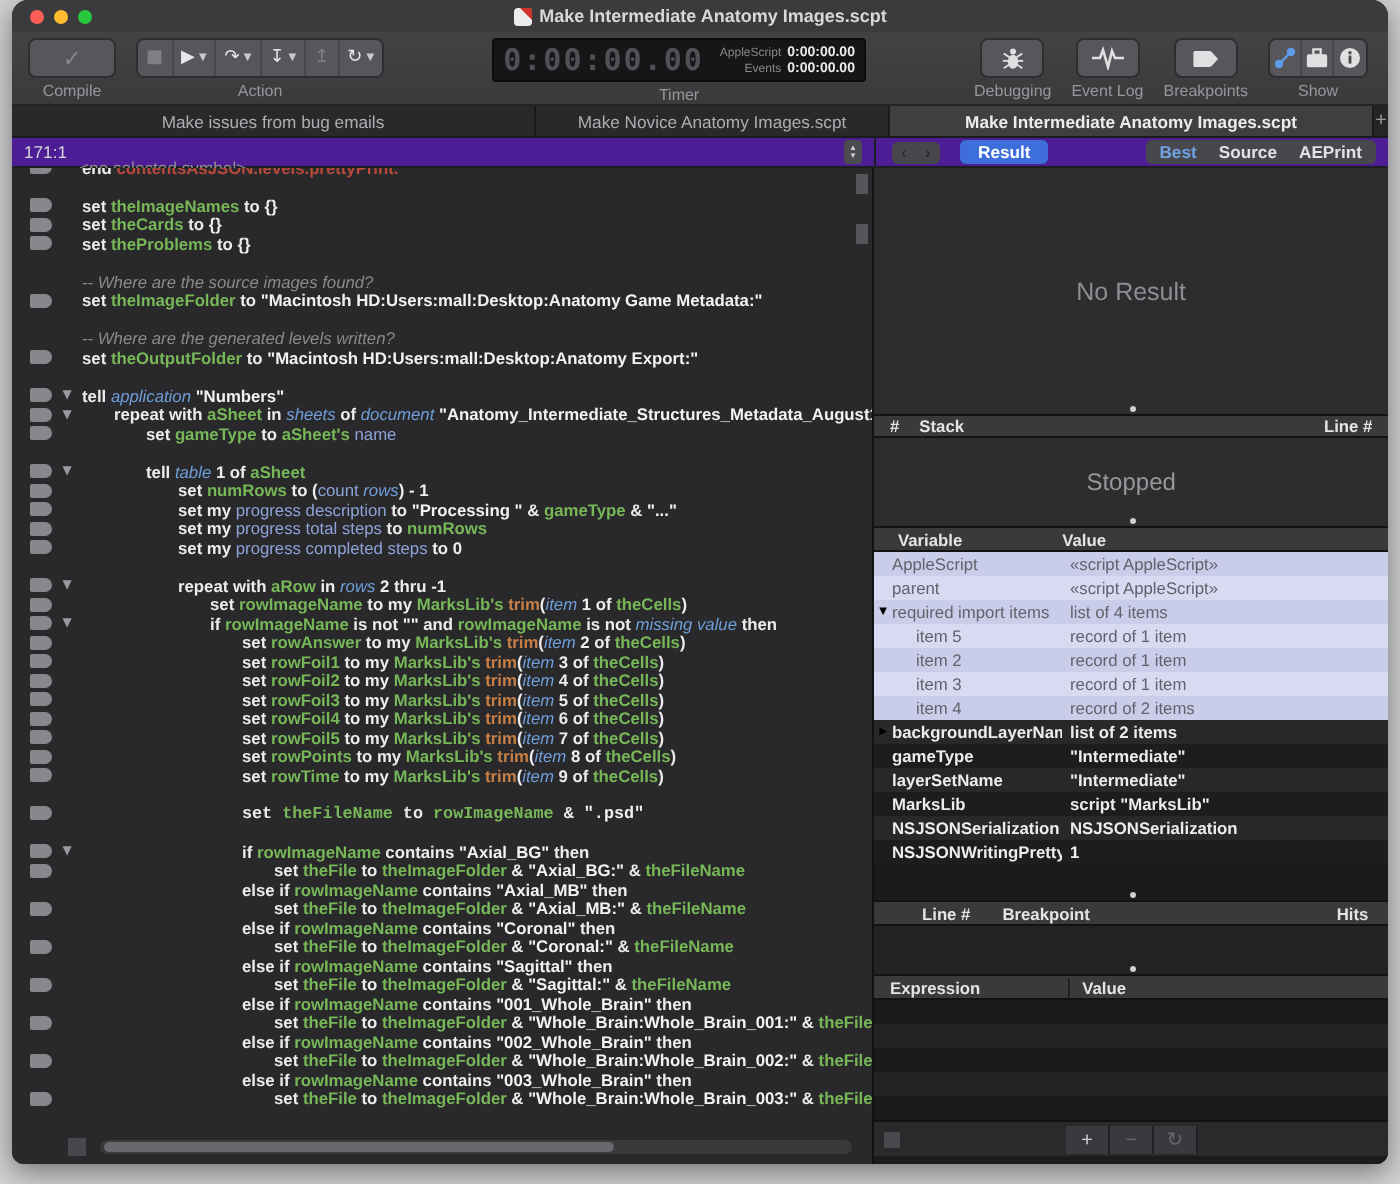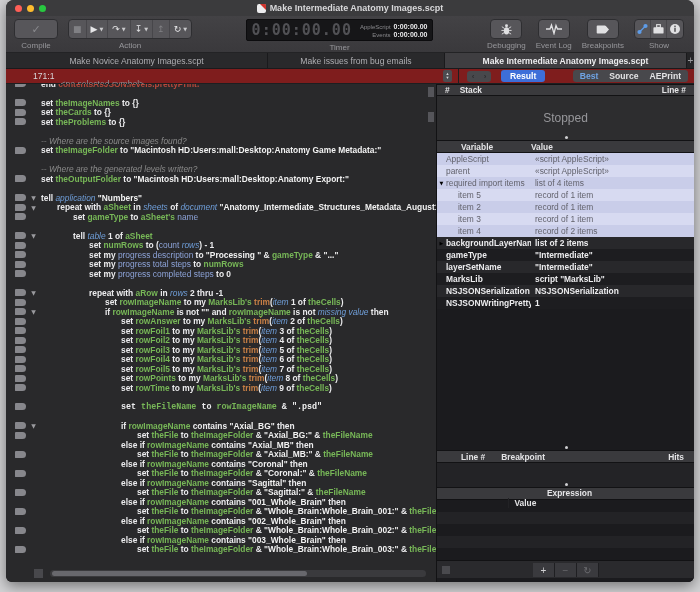--- a/index.html
+++ b/index.html
@@ -43,21 +43,21 @@
 
   
   .tabbar { height:16px; flex:0 0 auto; background:#252527; display:flex; border-bottom:1px solid #1a1a1c; }
   .tabs { display:flex; flex:1; }
   .tab { border-right:1px solid #1a1a1c; display:flex; align-items:center; justify-content:center; font-size:8.6px; color:#aeaeb2; background:#29292b; overflow:hidden; white-space:nowrap; }
   .tab.active { background:#3f3e41; color:#ececee; font-weight:bold; }
   .tab:nth-child(1){ width:262px; } .tab:nth-child(2){ width:177px; } .tab:nth-child(3){ width:242px; }
   .tab-plus { flex:1; display:flex; align-items:center; justify-content:center; color:#9a9a9e; font-size:10px; }
 
   
-  .navbar { height:15px; flex:0 0 auto; background:#7f1d1d; border-bottom:1px solid #1e1e20; display:flex; align-items:center; font-size:8.6px;padding-left:21px; }
+  .navbar { height:15px; flex:0 0 auto; background:#4c1d95; border-bottom:1px solid #1e1e20; display:flex; align-items:center; font-size:8.6px; }
   .nav-left { width:431px; flex:0 0 auto; display:flex; align-items:center; height:100%; }
   .linecol { color:#d8d8da; margin-left:6px; }
   .symbol { color:#8e8e93; margin-left:6px; white-space:nowrap; overflow:hidden; flex:1;margin-top:16px; }
   .stepper { width:9px; height:12px; background:#4c4c50; border-radius:2px; margin-right:6px; display:flex; flex-direction:column; align-items:center; justify-content:center; color:#d0d0d2; font-size:4px; line-height:4px; }
   .nav-right { flex:1; display:flex; align-items:center; height:100%; border-left:1px solid #1e1e20; }
   .histbtns { display:flex; background:#48484c; border-radius:3px; margin-left:8px; height:11px; }
   .histbtn { width:12px; display:flex; align-items:center; justify-content:center; color:#2d2d30; font-size:8px; font-weight:bold; }
   .resultbtn { background:#3d6ed9; color:#fff; font-weight:bold; border-radius:3px; padding:1px 9px; margin-left:10px; font-size:8.6px; }
   .viewmodes { margin-left:auto; margin-right:6px; background:#48484c; border-radius:3px; height:12px; display:flex; align-items:center; padding:0 7px; gap:11px; font-weight:bold; }
   .vm { color:#e2e2e4; } .vm.sel { color:#6fa3e3; }
@@ -87,35 +87,35 @@
   .vthumb2 { position:absolute; right:2px; top:28px; width:6px; height:10px; background:#55555a; }
 
   
   .rpanel { flex:1; display:flex; flex-direction:column; background:#1b1b1e; min-height:0; }
   .resultarea { height:123px; flex:0 0 auto; background:#2d2d2f; display:flex; align-items:center; justify-content:center; color:#8e8e93; font-size:12.5px; position:relative; }
   .dot::after { content:""; position:absolute; bottom:1px; left:50%; width:3px; height:3px; margin-left:-1px; background:#cfcfd2; border-radius:50%; }
   .phead { height:12px; flex:0 0 auto; background:#3a3a3d; border-top:1px solid #121214; border-bottom:1px solid #121214; display:flex; align-items:center; font-size:8.4px; font-weight:bold; color:#e4e4e6; }
   .stoppedarea { height:44px; flex:0 0 auto; background:#2d2d2f; display:flex; align-items:center; justify-content:center; color:#97979b; font-size:12px; position:relative; }
   .varhead { height:13px; }
   .colnum { margin-left:8px; } .colstack { margin-left:10px; } .colline { margin-left:auto; margin-right:8px; }
-  .colvar { margin-left:24px; } .colval { margin-left:auto; width:163px; }
+  .colvar { margin-left:12px; } .colval { margin-left:auto; width:163px; }
   .vrows { flex:0 0 auto; }
   .vrow { height:12px; display:flex; align-items:center; font-size:8.4px; overflow:hidden; }
   .vrow.light0 { background:#c9cde9; } .vrow.light1 { background:#d7daf1; }
   .vrow.light0 .vname,.vrow.light0 .vval,.vrow.light1 .vname,.vrow.light1 .vval { color:#62626c; }
   .vrow.dark0 { background:#28282b; } .vrow.dark1 { background:#1d1d20; }
   .vrow.dark0 .vname,.vrow.dark0 .vval,.vrow.dark1 .vname,.vrow.dark1 .vval { color:#ececee; font-weight:bold; }
   .vtri { width:9px; flex:0 0 auto; text-align:center; font-size:5px; font-family:"DejaVu Sans",sans-serif; }
   .vname { width:85px; flex:0 0 auto; white-space:nowrap; overflow:hidden; }
   .vval { flex:1; white-space:nowrap; overflow:hidden; padding-left:4px; }
   .filler { flex:1; background:#1b1b1e; position:relative; }
   .bphead { height:13px; }
   .col-lineno { margin-left:24px; } .col-bp { margin-left:16px; } .col-hits { margin-left:auto; margin-right:10px; }
   .bpempty { height:24px; flex:0 0 auto; background:#232326; position:relative; }
-  .exprhead { height:13px;flex-direction:column; }
+  .exprhead { height:13px; }
   .col-expr { margin-left:8px; } .col-exprval { margin-left:44px; padding-left:6px; border-left:1px solid #222225; width:160px; }
   .exprarea { height:60px; flex:0 0 auto; }
   .estripe { height:12px; } .estripe.alt { background:#232326; }
   .bottombar { height:18px; flex:0 0 auto; background:#2a2a2d; border-top:1px solid #121214; display:flex; align-items:center; position:relative; }
   .minithumb { width:8px; height:8px; background:#4a4a4e; margin-left:5px; }
   .bbtns { position:absolute; left:96px; top:2px; display:flex; height:14px; }
   .bbtn { width:22px; display:flex; align-items:center; justify-content:center; background:#3a3a3e; border-right:1px solid #1f1f22; font-size:10px; color:#d0d0d2; }
   .bbtn.dimb { color:#6a6a6e; }
   .tail { height:4px; flex:0 0 auto; background:#1b1b1e; }
 </style>
@@ -243,24 +243,24 @@
             </svg>
         </div>
       </div>
       <div class="tlabel">Show</div>
     </div>
   </div>
 
   <div class="tabbar">
     <div class="tabs">
         <div class="tab">
+          <span>Make issues from bug emails</span>
+        </div>
+        <div class="tab">
           <span>Make Novice Anatomy Images.scpt</span>
-        </div>
-        <div class="tab">
-          <span>Make issues from bug emails</span>
         </div>
         <div class="tab active">
           <span>Make Intermediate Anatomy Images.scpt</span>
         </div>
       </div>
     <div class="tab-plus">+</div>
   </div>
 
   <div class="navbar">
     <div class="nav-left">
@@ -610,20 +610,23 @@
         </div>
       <div class="hcorner"></div>
       <div class="hscroll">
           <div class="hthumb"></div>
         </div>
       <div class="vthumb1"></div>
       <div class="vthumb2"></div>
     </div>
 
     <div class="rpanel">
+      <div class="resultarea dot">
+        <span>No Result</span>
+      </div>
       <div class="phead">
         <span class="colnum">#</span>
         <span class="colstack">Stack</span>
         <span class="colline">Line #</span>
       </div>
       <div class="stoppedarea dot">
         <span>Stopped</span>
       </div>
       <div class="phead varhead">
         <span class="colvar">Variable</span>

